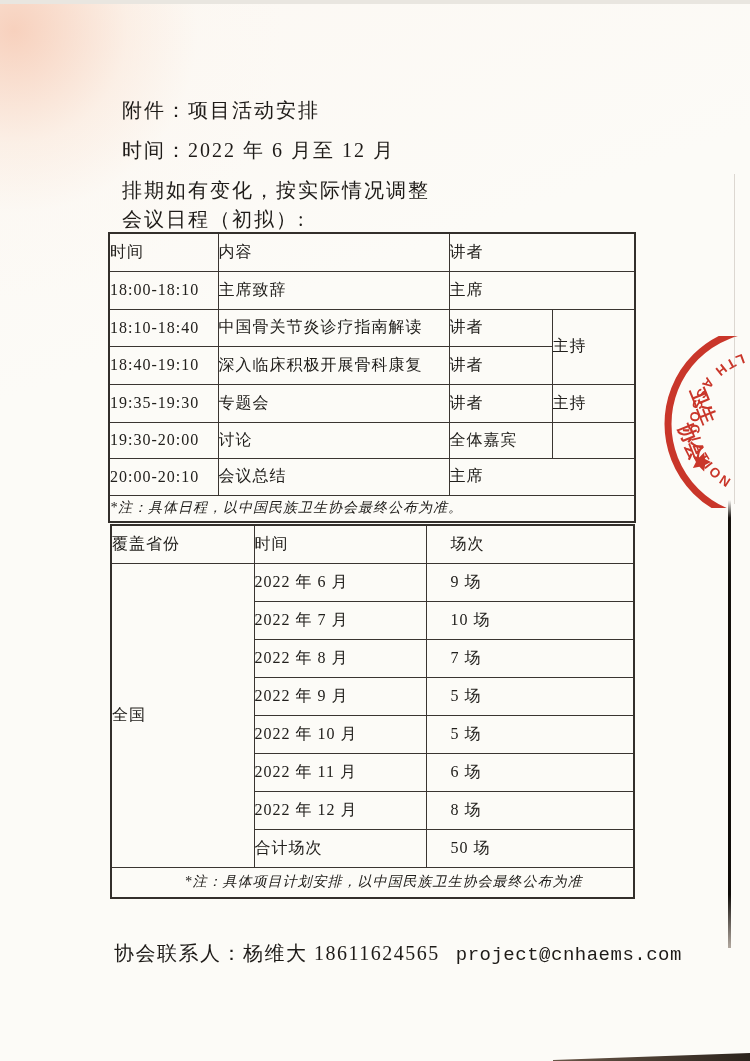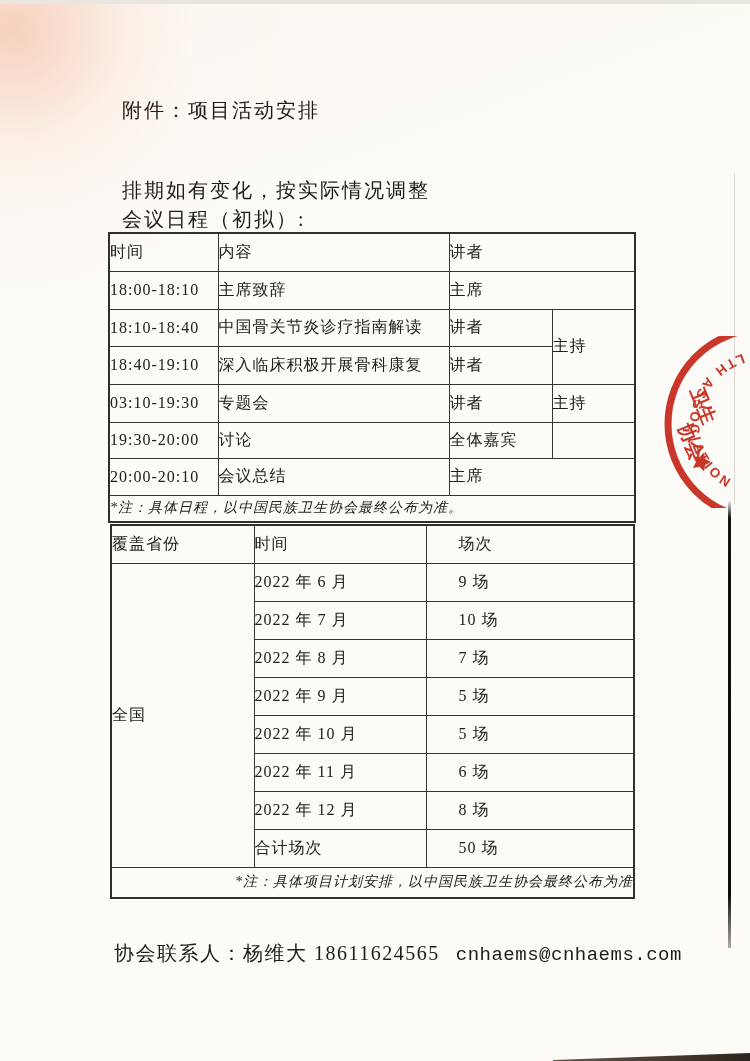--- a/index.html
+++ b/index.html
@@ -22,22 +22,22 @@
   td {
     border:1px solid #3a3531; text-align:left; vertical-align:middle;
     font-size:16px; letter-spacing:1px; color:#22201d; padding:0;
     overflow:hidden; white-space:nowrap;
   }
   .agenda-table  { left:108px; top:228px; width:526px; border:2px solid #332f2b; }
   .sessions-table{ left:110px; top:520px; width:523px; border:2px solid #332f2b; }
   tr.h38 { height:38px; } tr.h37 { height:37px; } tr.h36 { height:36px; }
   tr.h31 { height:31px; } tr.h27 { height:27px; }
   td.note-cell  { font-size:14px; letter-spacing:1px;font-style:italic; }
-  td.note-left  { text-align:right; padding-left:22px; }
-  .sessions-table td.count-col { text-align:left; padding-left:32px; }
+  td.note-left  { text-align:center; padding-left:22px; }
+  .sessions-table td.count-col { text-align:left; padding-left:24px; }
   
   .footer-line {
     position:absolute; left:114px; top:936px; font-size:20px;
     letter-spacing:1.5px; white-space:nowrap; color:#1e1b18;
   }
   .footer-line .email {
     font-family:"Liberation Mono","DejaVu Sans Mono",monospace;
     font-size:19px; letter-spacing:0.5px; margin-left:16px;
   }
   
@@ -57,20 +57,21 @@
   
   .stamp { position:absolute; left:645px; top:332px; width:106px; height:172px; opacity:0.93; }
   .stamp text { font-family:"Liberation Sans","DejaVu Sans",sans-serif; }
 </style>
 </head>
 <body>
 
 <div class="page">
 
   <div class="hline" style="top:93px">附件：项目活动安排</div>
+  <div class="hline" style="top:133px">时间：2022 年 6 月至 12 月</div>
   <div class="hline" style="top:202px">会议日程（初拟）:</div>
   <div class="hline" style="top:173px">排期如有变化，按实际情况调整</div>
 
   <table class="agenda-table">
     <colgroup>
         <col style="width:109px">
         <col style="width:231px">
         <col style="width:103px">
         <col style="width:83px">
       </colgroup>
@@ -90,21 +91,21 @@
       <td>中国骨关节炎诊疗指南解读</td>
       <td>讲者</td>
       <td rowspan="2">主持</td>
     </tr>
     <tr class="h38">
       <td>18:40-19:10</td>
       <td>深入临床积极开展骨科康复</td>
       <td>讲者</td>
     </tr>
     <tr class="h38">
-      <td>03:10-19:30</td>
+      <td>19:35-19:30</td>
       <td>专题会</td>
       <td>讲者</td>
       <td>主持</td>
     </tr>
     <tr class="h36">
       <td>19:30-20:00</td>
       <td>讨论</td>
       <td>全体嘉宾</td>
       <td></td>
     </tr>
@@ -164,21 +165,21 @@
       <td>合计场次</td>
       <td class="count-col">50 场</td>
     </tr>
     <tr class="h31">
       <td colspan="3" class="note-cell note-left">*注：具体项目计划安排，以中国民族卫生协会最终公布为准</td>
     </tr>
   </tbody>
     </table>
 
   <div class="footer-line">
-    <span>协会联系人：杨维大 18611624565</span><span class="email">cnhaems@cnhaems.com</span>
+    <span>协会联系人：杨维大 18611624565</span><span class="email">project@cnhaems.com</span>
   </div>
 
   <svg class="stamp" viewBox="0 0 106 172">
     <circle cx="118" cy="88" r="95" fill="none" stroke-width="7" stroke="#c6281b"></circle>
     <defs>
       <path id="ringPath" d="M 118 15 A 73 73 0 0 0 118 161" fill="none"></path>
     </defs>
     <text font-size="13.5" font-weight="bold" letter-spacing="3.5" fill="#c6281b">
       <textPath href="#ringPath" startOffset="9%">LTH ASSOCIATION</textPath>
     </text>

